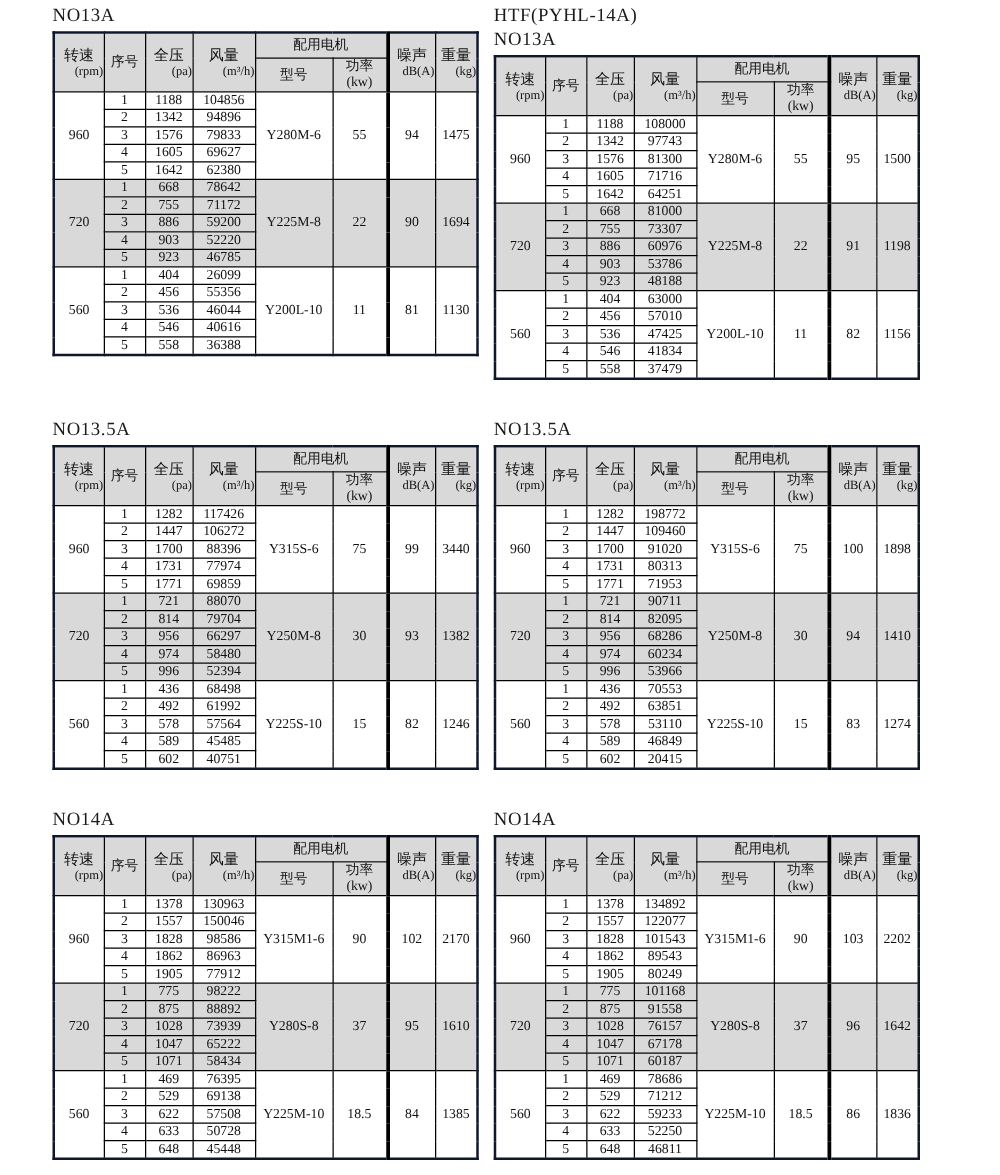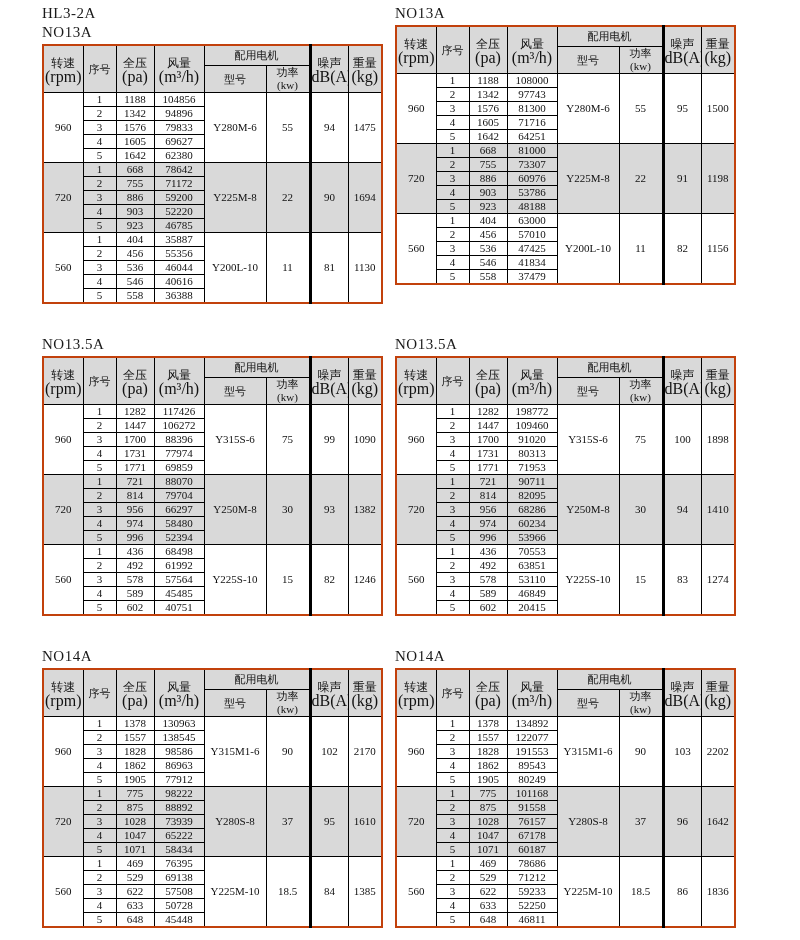--- a/index.html
+++ b/index.html
@@ -15,41 +15,40 @@
     column-gap:7px;
     padding-left:42px;
   }
   .block { margin-bottom:31px; }
   .tbl-title {
     font-size:15px; line-height:18px; letter-spacing:0.5px;
     color:#1a1a1a; margin-bottom:1px;
   }
   table.spec {
     border-collapse:collapse; table-layout:fixed; width:339px;
-    border:2px solid #c2410c; margin-top:3px;
+    border:2px solid #0f172a; margin-top:3px;
   }
   table.spec th, table.spec td {
     border:1px solid #000; text-align:center; padding:0;
     font-size:11px; line-height:13px; height:13px; overflow:hidden;
     font-family:"Liberation Serif","DejaVu Serif",serif;
   }
   table.spec thead th { background:#d9d9d9; font-weight:normal; height:19px; }
   .h-cn { font-size:12px; line-height:14px; display:block; }
-  .h-sub { font-size:16px; line-height:13px; display:block; }
+  .h-sub { font-size:10px; line-height:13px; display:block;text-align:right; }
   tr.shaded td { background:#d9d9d9; }
   .thickL { border-left:3px solid #000 !important;margin-left:30px; }
   td.model-cell { font-size:11px; }
 </style>
 </head>
 <body>
 
 <div class="page">
   <div class="tables-grid" id="tables-grid">
       <div class="block">
-        <div class="tbl-title">HL3-2A</div>
         <div class="tbl-title">NO13A</div>
         <table class="spec">
           <colgroup>
             <col style="width: 40px;">
             <col style="width: 33px;">
             <col style="width: 38px;">
             <col style="width: 50px;">
             <col style="width: 62px;">
             <col style="width: 44px;">
             <col style="width: 38px;">
@@ -143,21 +142,21 @@
             </tr>
             <tr class="shaded">
               <td>5</td>
               <td>923</td>
               <td>46785</td>
             </tr>
             <tr>
               <td rowspan="5">560</td>
               <td>1</td>
               <td>404</td>
-              <td>35887</td>
+              <td>26099</td>
               <td class="model-cell" rowspan="5">Y200L-10</td>
               <td rowspan="5">11</td>
               <td class="thickL" rowspan="5">81</td>
               <td rowspan="5">1130</td>
             </tr>
             <tr>
               <td>2</td>
               <td>456</td>
               <td>55356</td>
             </tr>
@@ -173,20 +172,21 @@
             </tr>
             <tr>
               <td>5</td>
               <td>558</td>
               <td>36388</td>
             </tr>
           </tbody>
         </table>
       </div>
       <div class="block">
+        <div class="tbl-title">HTF(PYHL-14A)</div>
         <div class="tbl-title">NO13A</div>
         <table class="spec">
           <colgroup>
             <col style="width: 40px;">
             <col style="width: 33px;">
             <col style="width: 38px;">
             <col style="width: 50px;">
             <col style="width: 62px;">
             <col style="width: 44px;">
             <col style="width: 38px;">
@@ -361,21 +361,21 @@
           </thead>
           <tbody>
             <tr>
               <td rowspan="5">960</td>
               <td>1</td>
               <td>1282</td>
               <td>117426</td>
               <td class="model-cell" rowspan="5">Y315S-6</td>
               <td rowspan="5">75</td>
               <td class="thickL" rowspan="5">99</td>
-              <td rowspan="5">1090</td>
+              <td rowspan="5">3440</td>
             </tr>
             <tr>
               <td>2</td>
               <td>1447</td>
               <td>106272</td>
             </tr>
             <tr>
               <td>3</td>
               <td>1700</td>
               <td>88396</td>
@@ -640,21 +640,21 @@
               <td>1378</td>
               <td>130963</td>
               <td class="model-cell" rowspan="5">Y315M1-6</td>
               <td rowspan="5">90</td>
               <td class="thickL" rowspan="5">102</td>
               <td rowspan="5">2170</td>
             </tr>
             <tr>
               <td>2</td>
               <td>1557</td>
-              <td>138545</td>
+              <td>150046</td>
             </tr>
             <tr>
               <td>3</td>
               <td>1828</td>
               <td>98586</td>
             </tr>
             <tr>
               <td>4</td>
               <td>1862</td>
               <td>86963</td>
@@ -782,21 +782,21 @@
               <td rowspan="5">2202</td>
             </tr>
             <tr>
               <td>2</td>
               <td>1557</td>
               <td>122077</td>
             </tr>
             <tr>
               <td>3</td>
               <td>1828</td>
-              <td>191553</td>
+              <td>101543</td>
             </tr>
             <tr>
               <td>4</td>
               <td>1862</td>
               <td>89543</td>
             </tr>
             <tr>
               <td>5</td>
               <td>1905</td>
               <td>80249</td>

